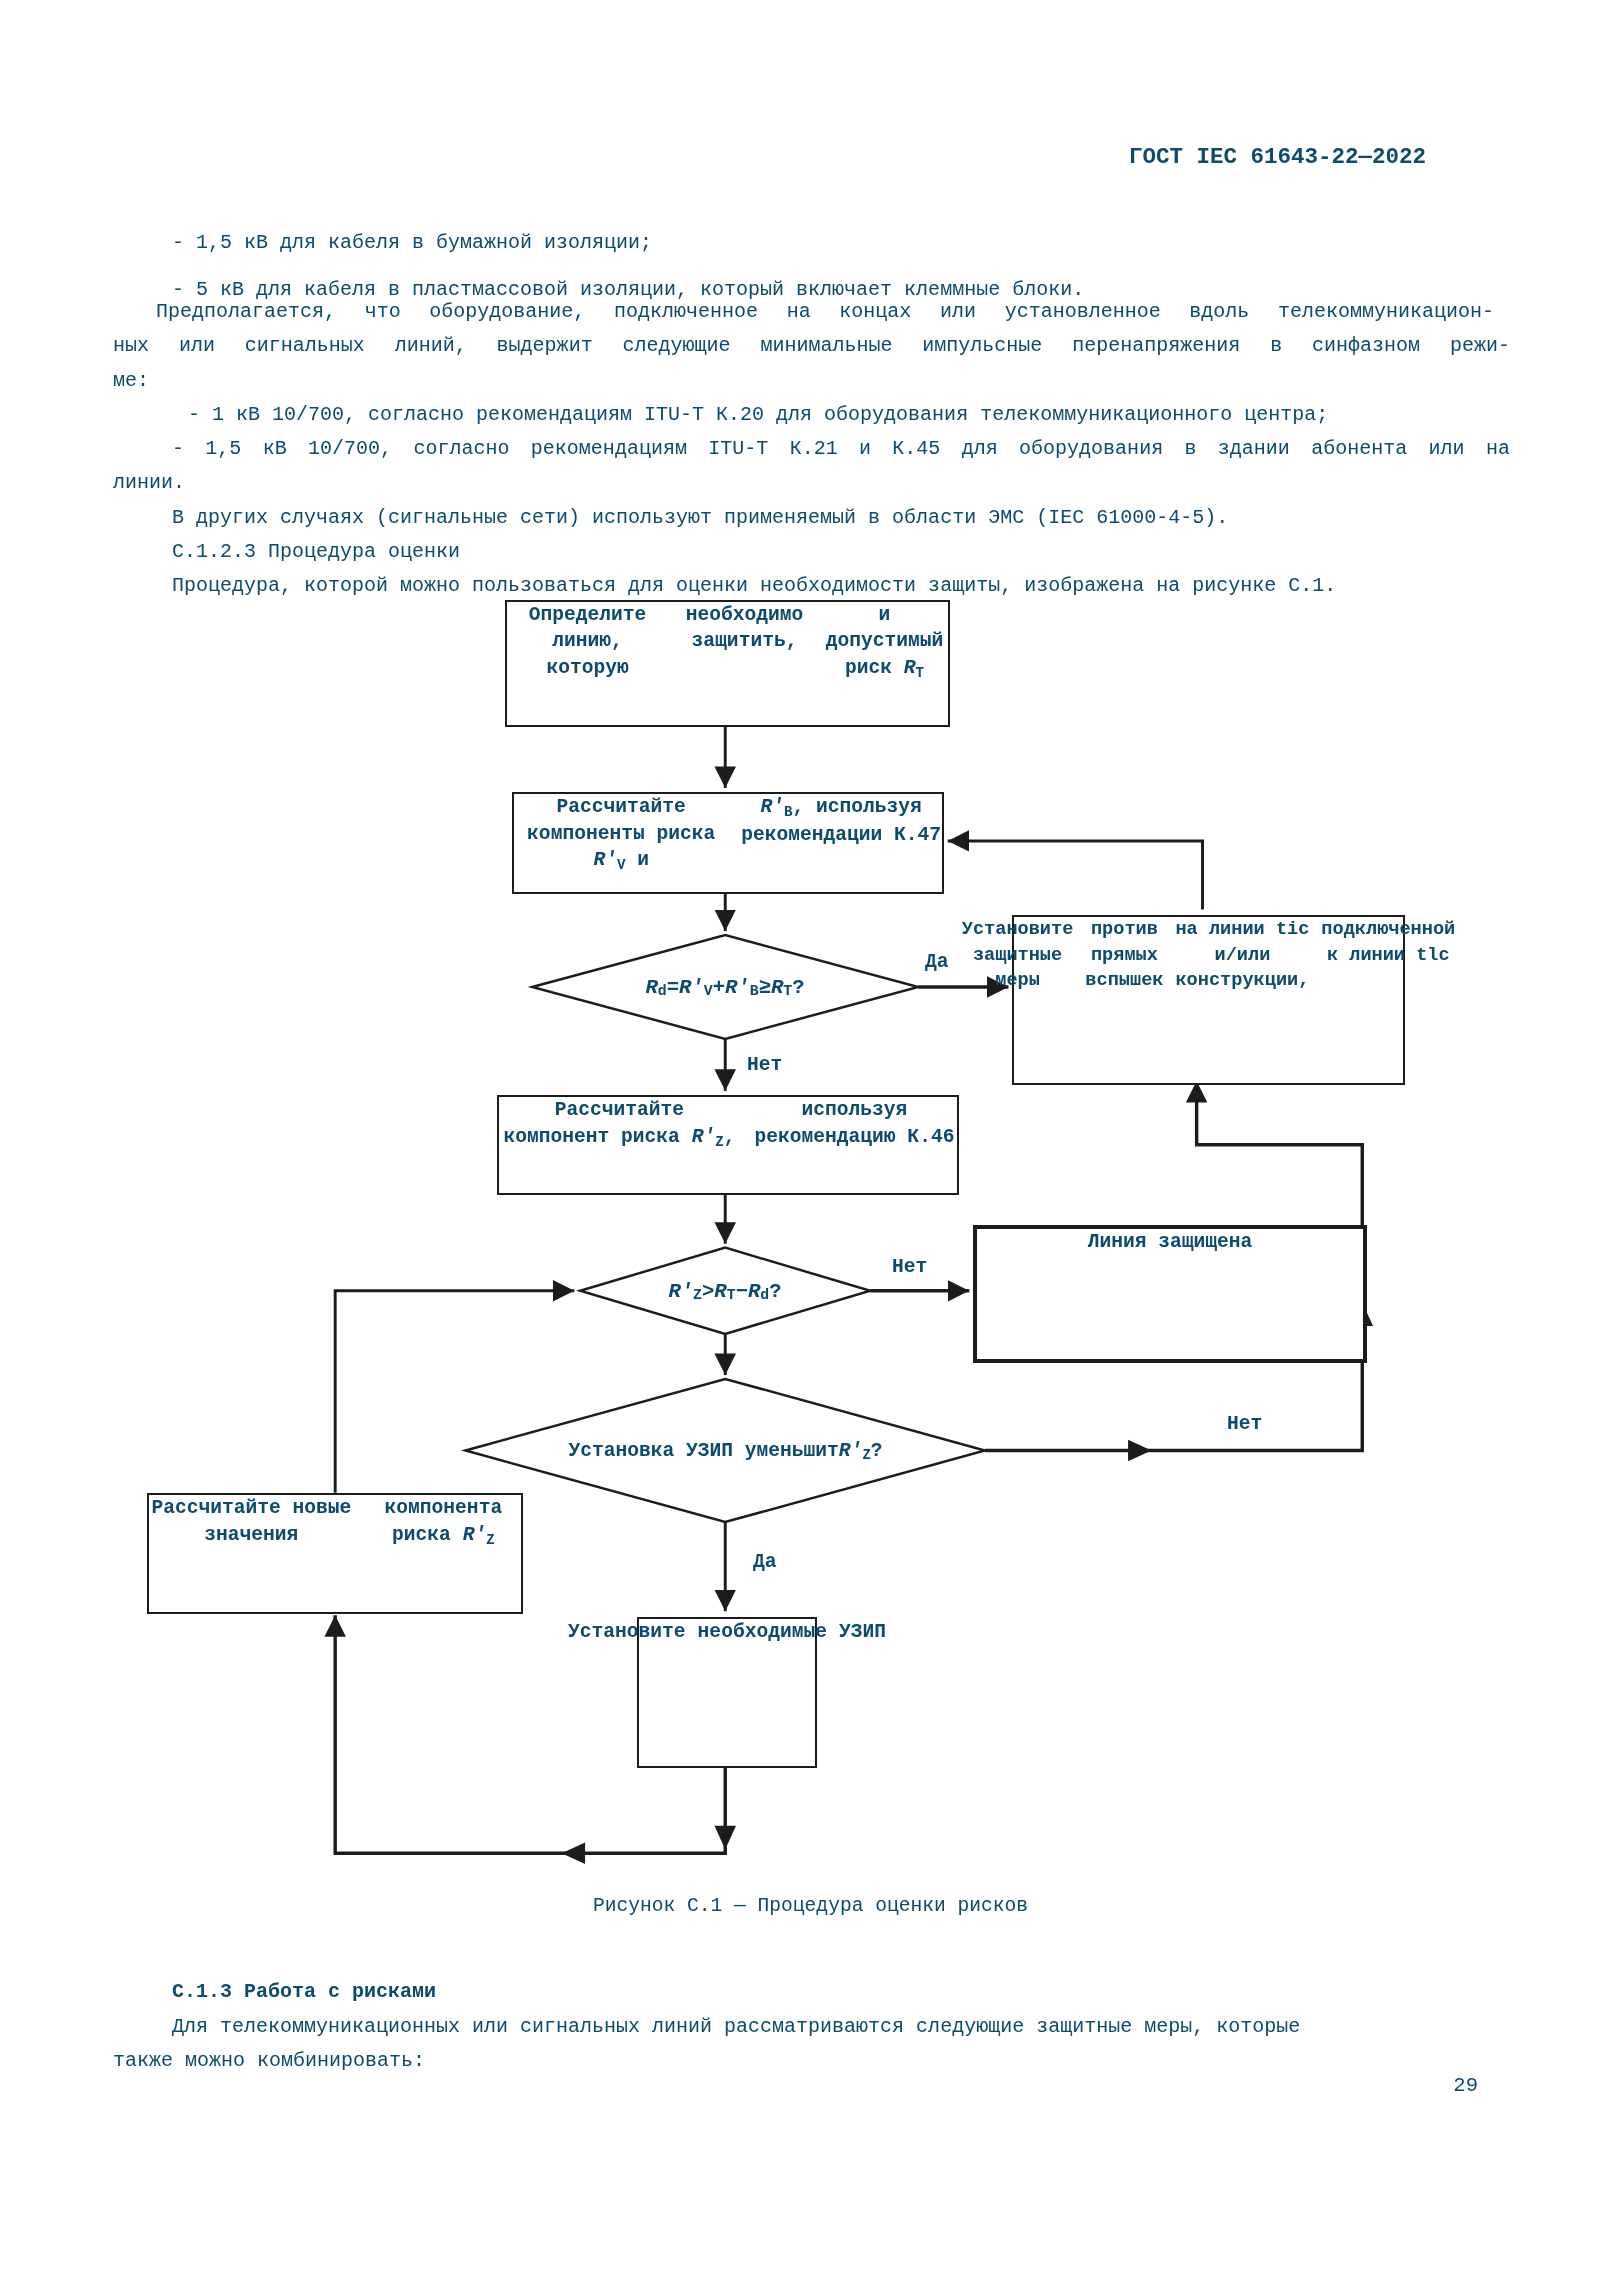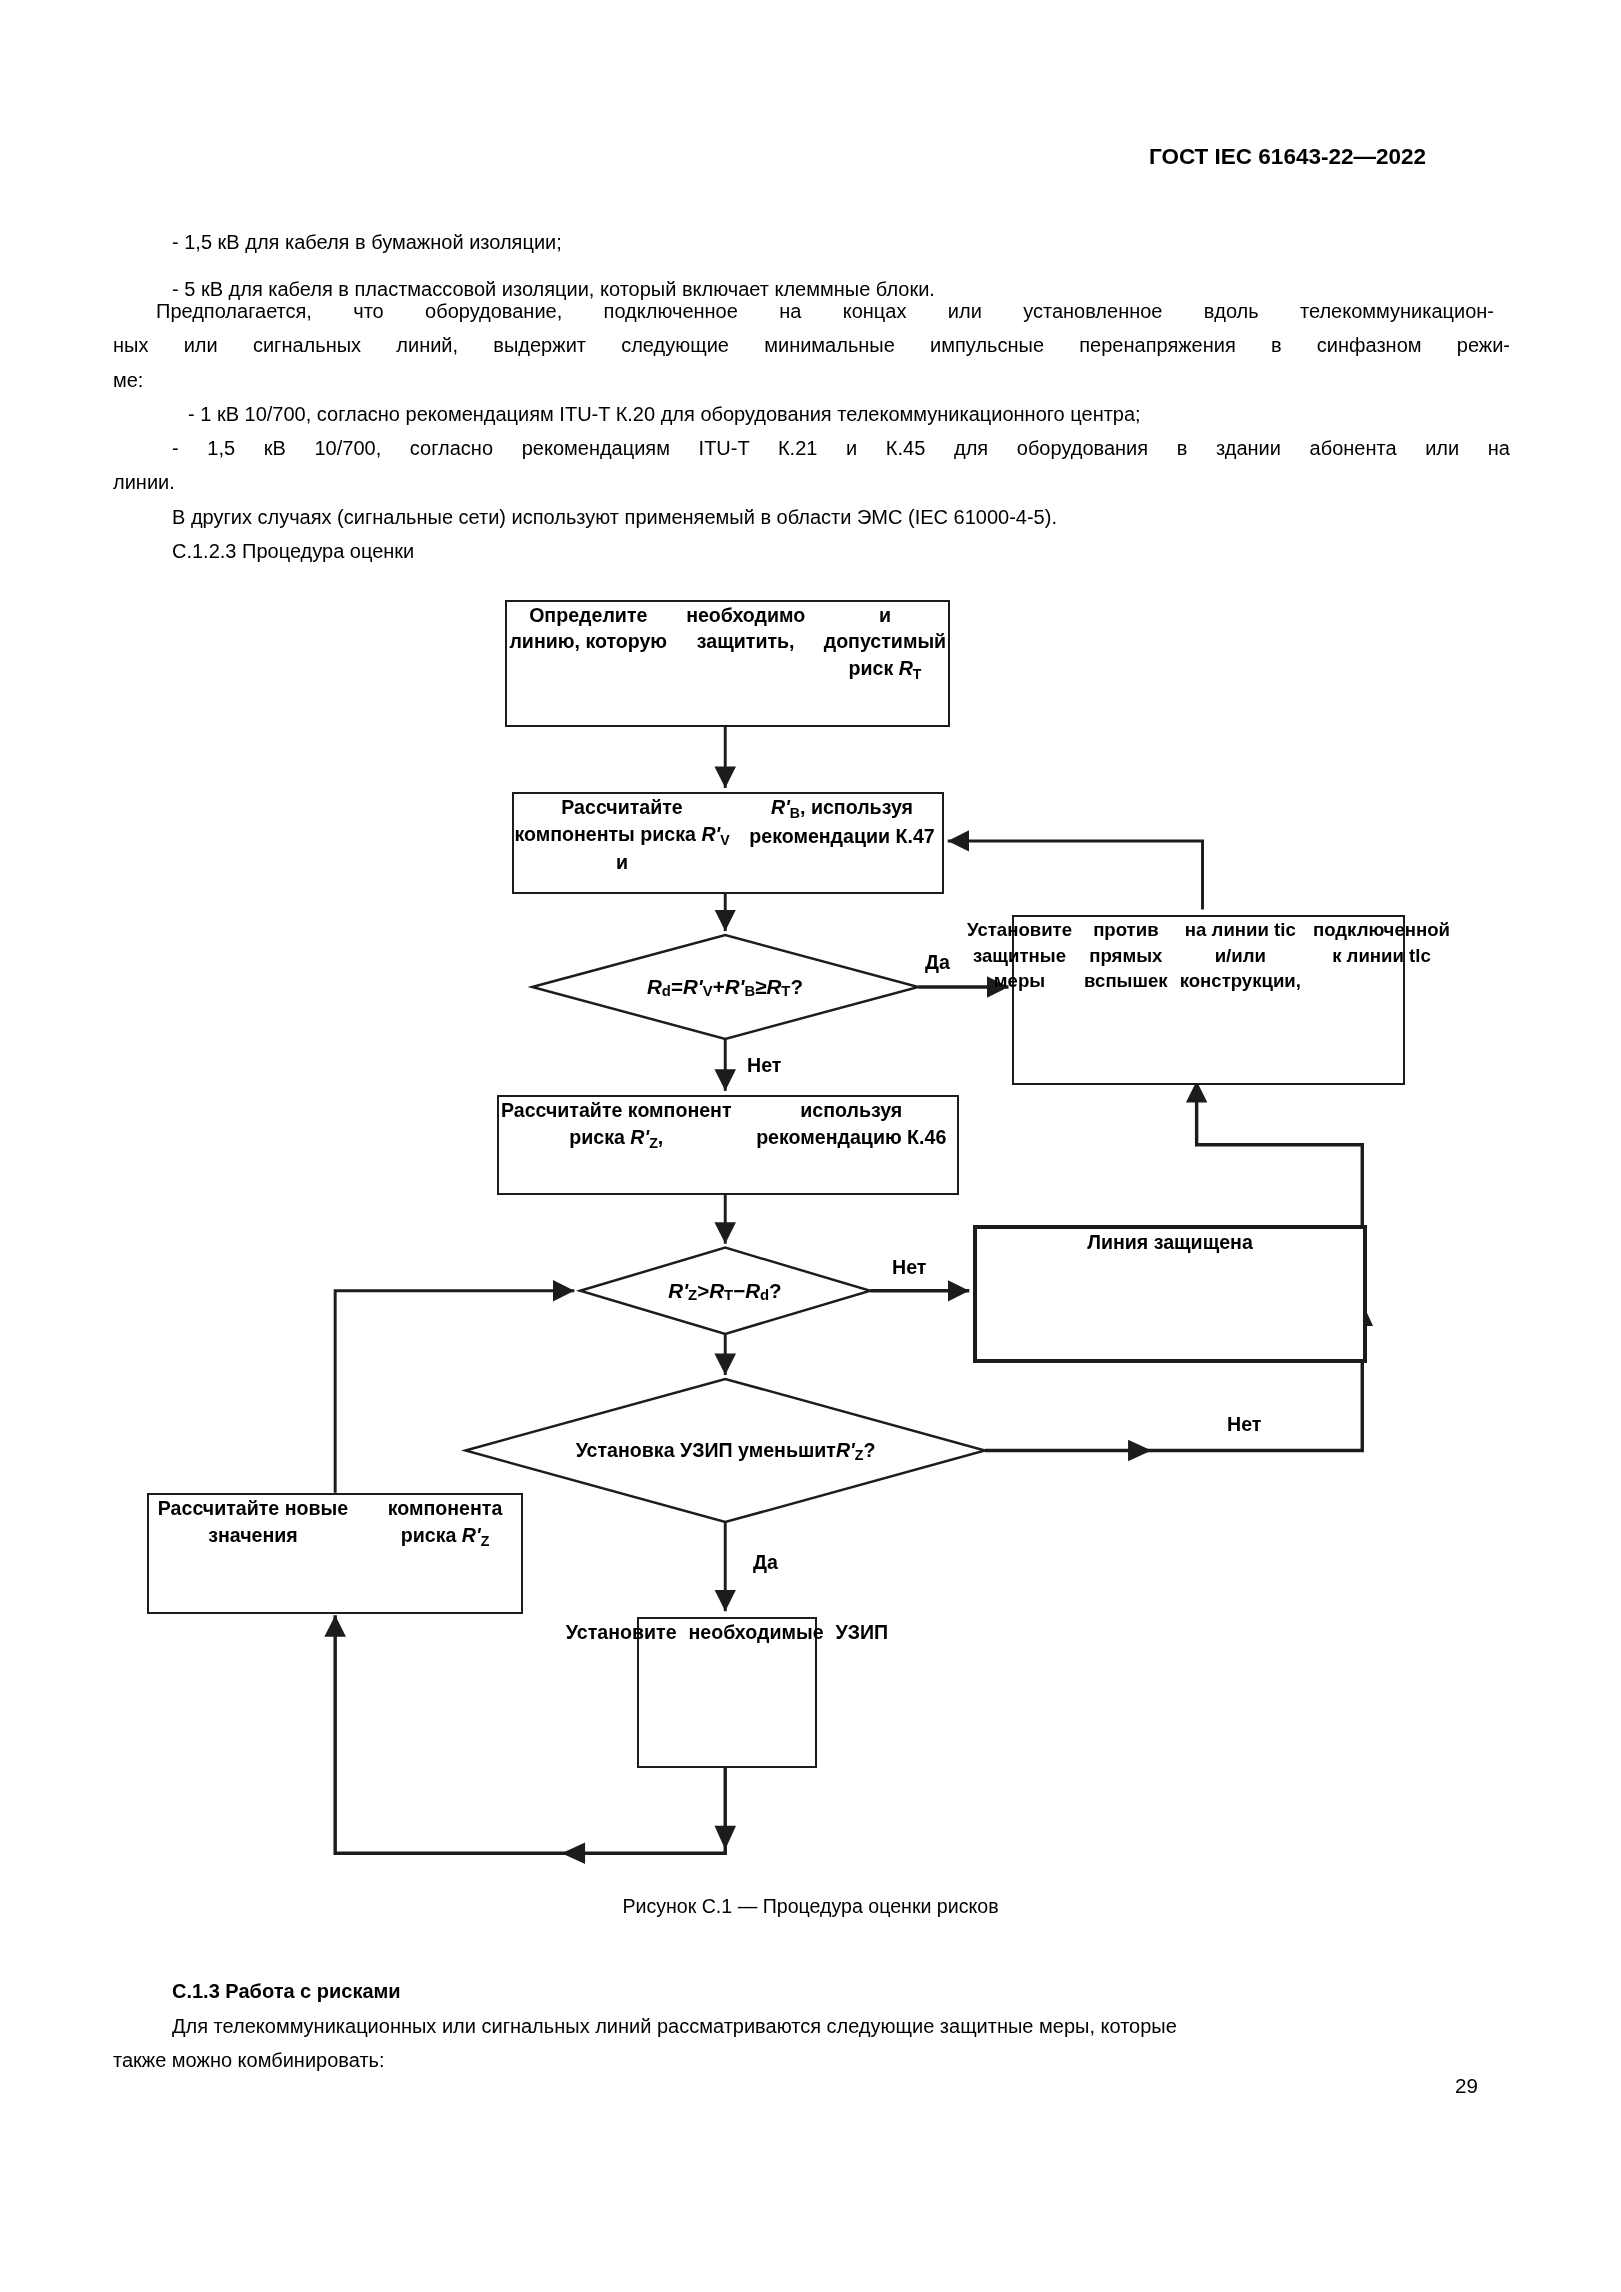--- a/index.html
+++ b/index.html
@@ -1,19 +1,19 @@
 <!DOCTYPE html>
 <html><head>
 <meta charset="utf-8">
 <style>
   html,body { margin:0; padding:0; background:#888; }
   .page {
     position:relative; width:1621px; height:2293px; margin:0 auto;
-    background:#ffffff; color:#000000;
-    font-family:Liberation Sans, sans-serif;
+    background:#ffffff; color:#0c4a6e;
+    font-family:Liberation Mono, monospace;
     overflow:hidden;
   }
   .abs { position:absolute; }
   .hdr { font-weight:bold; font-size:22.5px; text-align:right; }
   .bline { font-size:20px; white-space:nowrap; }
   .stretch { white-space:normal; text-align:justify; text-align-last:justify; }
   .fc { position:absolute; left:0; top:588px; width:1621px; height:1333px; }
   .fc svg { position:absolute; left:0; top:0; }
   .fbox {
     position:absolute; border:2.9px solid #1c1c1c; background:#fff;
@@ -42,20 +42,21 @@
   <div class="abs bline" style="left:172px; top:231px;">- 1,5 кВ для кабеля в бумажной изоляции;</div>
   <div class="abs bline" style="left:172px; top:266px;margin-top:12px;">- 5 кВ для кабеля в пластмассовой изоляции, который включает клеммные блоки.</div>
   <div class="abs bline stretch" style="left:156px; top:300px; width:1338px;">Предполагается, что оборудование, подключенное на концах или установленное вдоль телекоммуникацион-</div>
   <div class="abs bline stretch" style="left:113px; top:334px; width:1397px;">ных или сигнальных линий, выдержит следующие минимальные импульсные перенапряжения в синфазном режи-</div>
   <div class="abs bline" style="left:113px; top:369px;">ме:</div>
   <div class="abs bline" style="left:188px; top:403px;">- 1 кВ 10/700, согласно рекомендациям ITU-T К.20 для оборудования телекоммуникационного центра;</div>
   <div class="abs bline stretch" style="left:172px; top:437px; width:1338px;">- 1,5 кВ 10/700, согласно рекомендациям ITU-T К.21 и К.45 для оборудования в здании абонента или на</div>
   <div class="abs bline" style="left:113px; top:471px;">линии.</div>
   <div class="abs bline" style="left:172px; top:506px;">В других случаях (сигнальные сети) используют применяемый в области ЭМС (IEC 61000-4-5).</div>
   <div class="abs bline" style="left:172px; top:540px;">C.1.2.3 Процедура оценки</div>
+  <div class="abs bline" style="left:172px; top:574px;">Процедура, которой можно пользоваться для оценки необходимости защиты, изображена на рисунке C.1.</div>
 
   <div class="fc">
 
     <svg width="1621" height="1333" viewBox="0 0 1654 1360">
       <defs>
         <marker id="ah" markerWidth="11" markerHeight="10" refX="9" refY="5" orient="auto" markerUnits="userSpaceOnUse">
           <path d="M0,0 L10,5 L0,10 z" fill="#1c1c1c" transform="scale(2.2) translate(-4.5,-2.7) translate(4.5,2.7)"></path>
         </marker>
         <marker id="ah2" markerWidth="24" markerHeight="22" refX="22" refY="11" orient="auto" markerUnits="userSpaceOnUse">
           <path d="M0,0 L22,11 L0,22 z" fill="#1c1c1c"></path>

